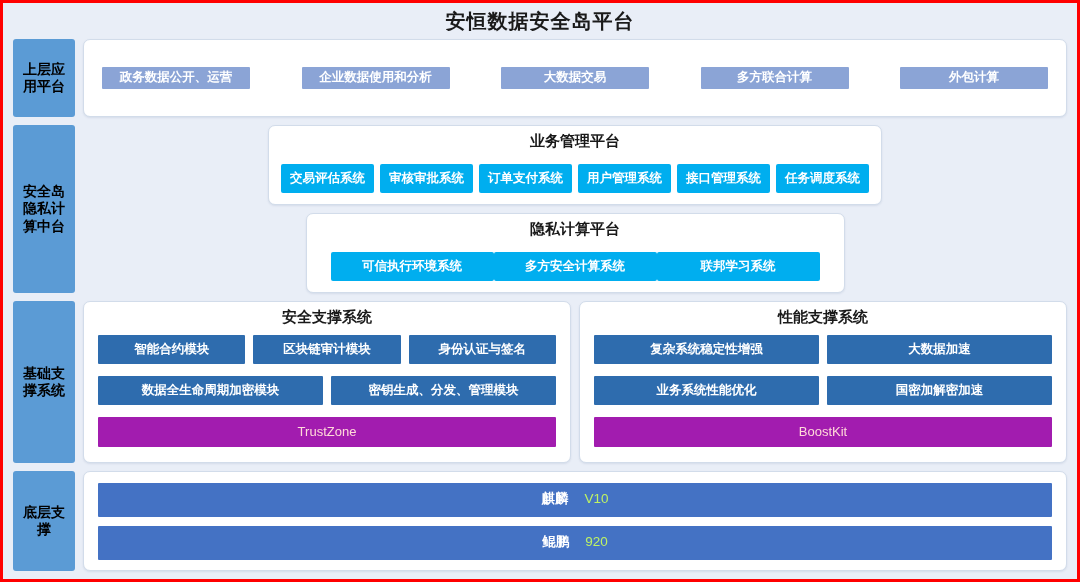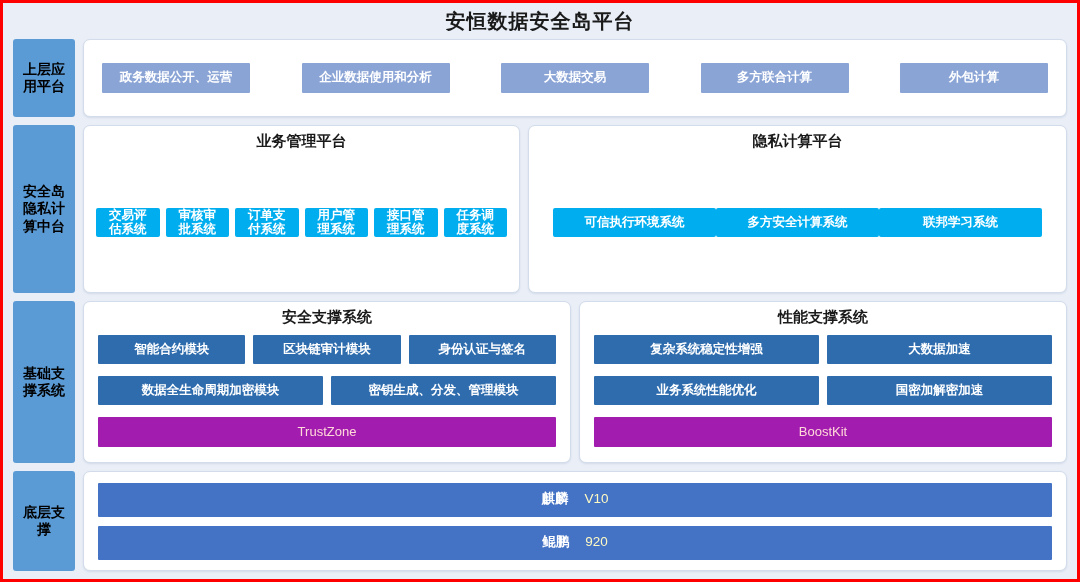--- a/index.html
+++ b/index.html
@@ -78,22 +78,24 @@
     border: 1px solid #d2dcea;
     border-radius: 7px;
     box-sizing: border-box;
     display: flex;
     flex-direction: column;
     box-shadow: 0 1px 2px rgba(120,140,170,0.18);
   }
   .panel-stack {
     flex: 1 1 auto;
     display: flex;
+    flex-direction: column;
     gap: 8px;
     min-width: 0;
+    align-items: center;
   }
 
   .panel-title {
     text-align: center;
     font-size: 15px;
     font-weight: bold;
     color: #1a1a1a;
     padding: 6px 0 2px 0;
   }
 
@@ -113,21 +115,21 @@
     justify-content: center;
     text-align: center;
     color: #ffffff;
     font-weight: bold;
     box-sizing: border-box;
     line-height: 1.1;
   }
   .chip-periwinkle {
     background: #8ba4d6;
     font-size: 12.5px;
-    height: 30px;
+    height: 22px;
     border-radius: 1px;
     flex: 0 0 auto;
     padding: 0 10px;
   }
   .chip-cyan {
     background: #00aeef;
     font-size: 12.5px;
     height: 29px;
     border-radius: 2px;
     flex: 0 0 auto;
@@ -151,21 +153,21 @@
     width: 100%;
   }
   .chip-royal {
     background: #4472c4;
     font-size: 13.5px;
     height: 34px;
     border-radius: 1px;
     width: 100%;
     font-weight: bold;
   }
-  .chip-royal .sub { font-weight: normal; color: #fef9c3; margin-left: 16px; }
+  .chip-royal .sub { font-weight: normal; color: #bef264; margin-left: 16px; }
 
   
   .app-row { padding: 0 18px; }
   .app-row .chip-periwinkle { min-width: 148px; }
 
   
   .biz-row { padding: 0 12px; gap: 6px; }
   .biz-row .chip-cyan { flex: 1 1 0; min-width: 0; }
 
   

